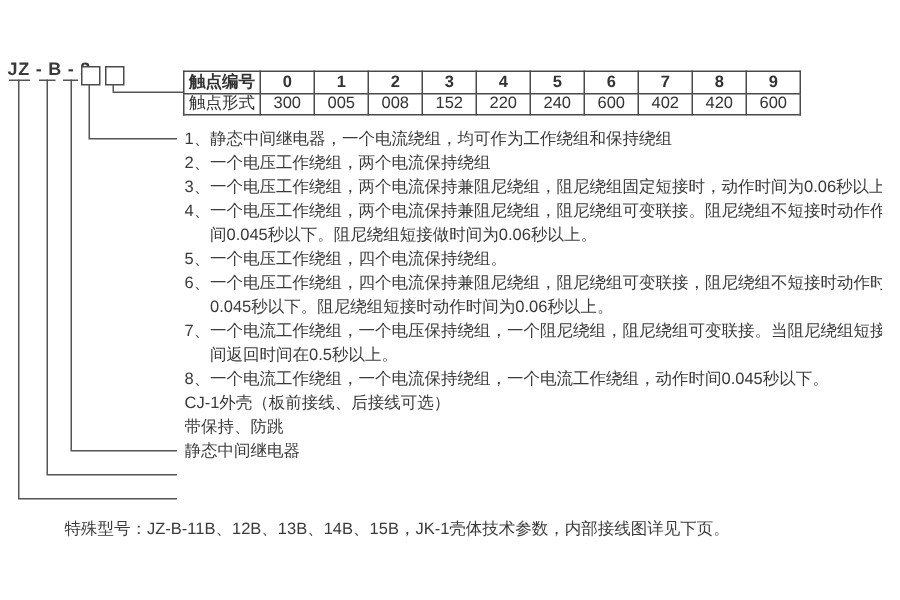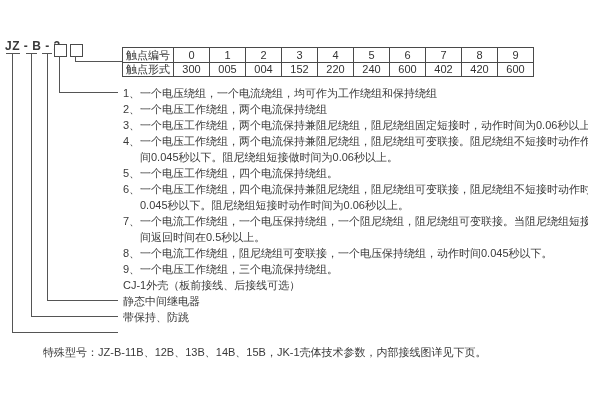--- a/index.html
+++ b/index.html
@@ -46,21 +46,21 @@
     position:absolute;left:122px;top:47px;
     border-collapse:collapse;table-layout:fixed;
     font-size:11px;color:#333;
   }
   .contact-table td{
     border:1px solid #4a4a4a;
     text-align:center;vertical-align:middle;
     padding:0;height:13px;line-height:13px;
     overflow:hidden;white-space:nowrap;
   }
-  .contact-table tr:first-child td{height:14px;line-height:14px;}
+  .contact-table tr:first-child td{height:14px;line-height:14px;font-weight:bold;}
   .contact-table td.lbl{width:50px;}
   .contact-table td.val{width:35px;}
   
   .left-col{
     position:absolute;left:123px;top:85px;width:465px;
     font-size:11px;color:#3a3a3a;
   }
   .left-col .line{
     height:16px;line-height:16px;white-space:nowrap;overflow:hidden;
   }
@@ -108,47 +108,46 @@
       <td class="val">5</td>
       <td class="val">6</td>
       <td class="val">7</td>
       <td class="val">8</td>
       <td class="val">9</td>
     </tr>
     <tr>
       <td class="lbl">触点形式</td>
       <td class="val">300</td>
       <td class="val">005</td>
-      <td class="val">004</td>
+      <td class="val">008</td>
       <td class="val">152</td>
       <td class="val">220</td>
       <td class="val">240</td>
       <td class="val">600</td>
       <td class="val">402</td>
       <td class="val">420</td>
       <td class="val">600</td>
     </tr>
   </tbody>
     </table>
 
   <div class="left-col">
 
-    <div class="line"><span class="num">1、</span><span>一个电压绕组，一个电流绕组，均可作为工作绕组和保持绕组</span></div>
+    <div class="line"><span class="num">1、</span><span>静态中间继电器，一个电流绕组，均可作为工作绕组和保持绕组</span></div>
     <div class="line"><span class="num">2、</span><span>一个电压工作绕组，两个电流保持绕组</span></div>
     <div class="line"><span class="num">3、</span><span>一个电压工作绕组，两个电流保持兼阻尼绕组，阻尼绕组固定短接时，动作时间为0.06秒以上。</span></div>
     <div class="line"><span class="num">4、</span><span>一个电压工作绕组，两个电流保持兼阻尼绕组，阻尼绕组可变联接。阻尼绕组不短接时动作作时</span></div>
     <div class="line"><span class="num"></span><span>间0.045秒以下。阻尼绕组短接做时间为0.06秒以上。</span></div>
     <div class="line"><span class="num">5、</span><span>一个电压工作绕组，四个电流保持绕组。</span></div>
     <div class="line"><span class="num">6、</span><span>一个电压工作绕组，四个电流保持兼阻尼绕组，阻尼绕组可变联接，阻尼绕组不短接时动作时间</span></div>
     <div class="line"><span class="num"></span><span>0.045秒以下。阻尼绕组短接时动作时间为0.06秒以上。</span></div>
     <div class="line"><span class="num">7、</span><span>一个电流工作绕组，一个电压保持绕组，一个阻尼绕组，阻尼绕组可变联接。当阻尼绕组短接时</span></div>
     <div class="line"><span class="num"></span><span>间返回时间在0.5秒以上。</span></div>
-    <div class="line"><span class="num">8、</span><span>一个电流工作绕组，阻尼绕组可变联接，一个电压保持绕组，动作时间0.045秒以下。</span></div>
-    <div class="line"><span class="num">9、</span><span>一个电压工作绕组，三个电流保持绕组。</span></div>
+    <div class="line"><span class="num">8、</span><span>一个电流工作绕组，一个电流保持绕组，一个电流工作绕组，动作时间0.045秒以下。</span></div>
 
     <div class="line">CJ-1外壳（板前接线、后接线可选）</div>
+    <div class="line">带保持、防跳</div>
     <div class="line">静态中间继电器</div>
-    <div class="line">带保持、防跳</div>
   </div>
 
   <div class="footer">特殊型号：JZ-B-11B、12B、13B、14B、15B，JK-1壳体技术参数，内部接线图详见下页。</div>
 
 </div>
 
 </body></html>

